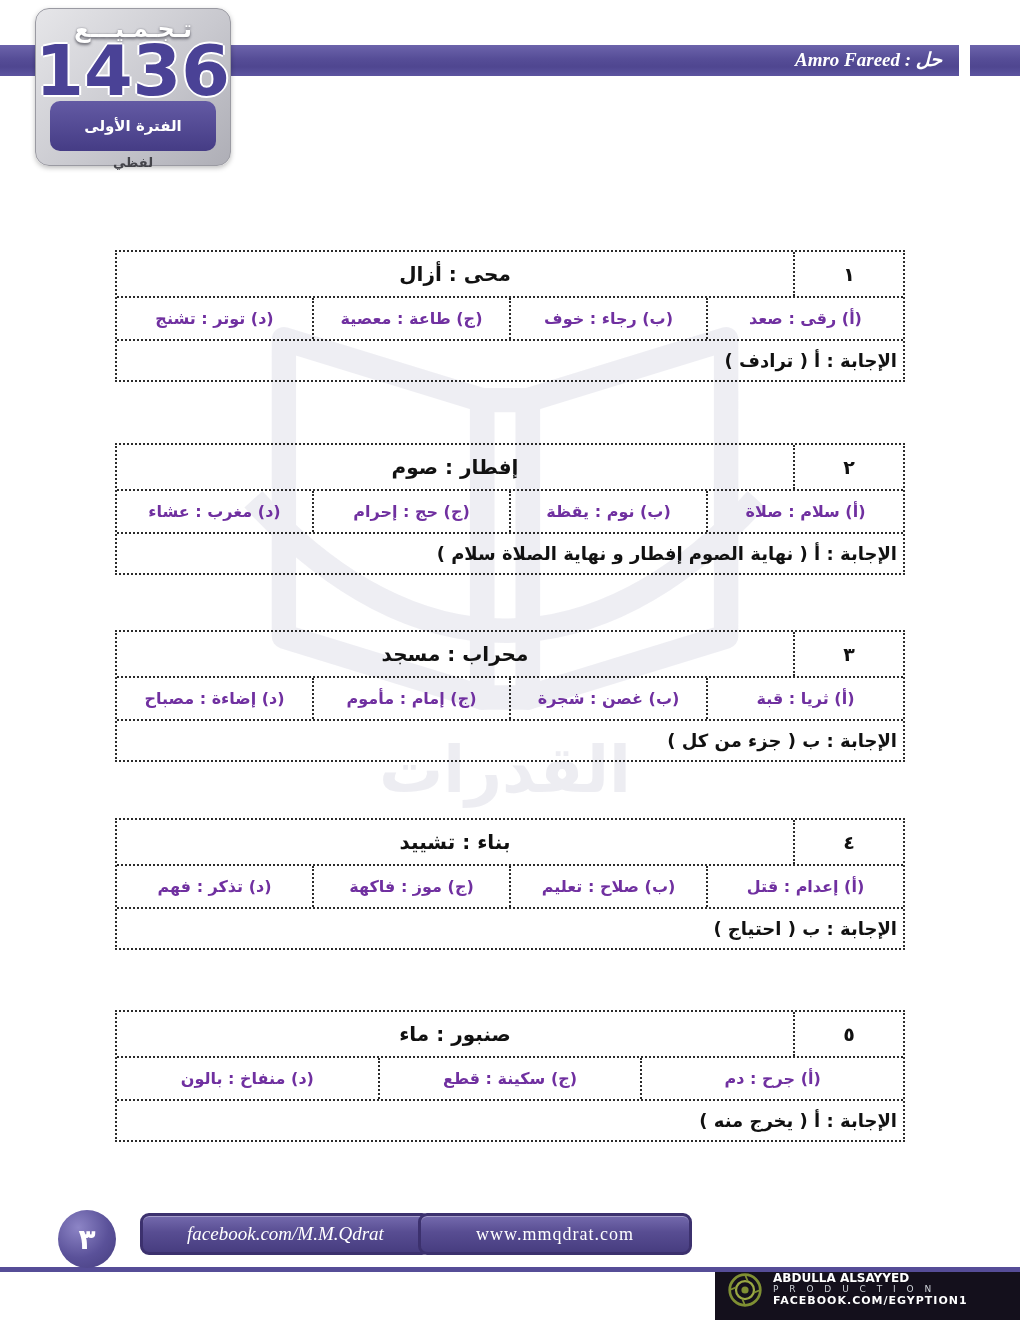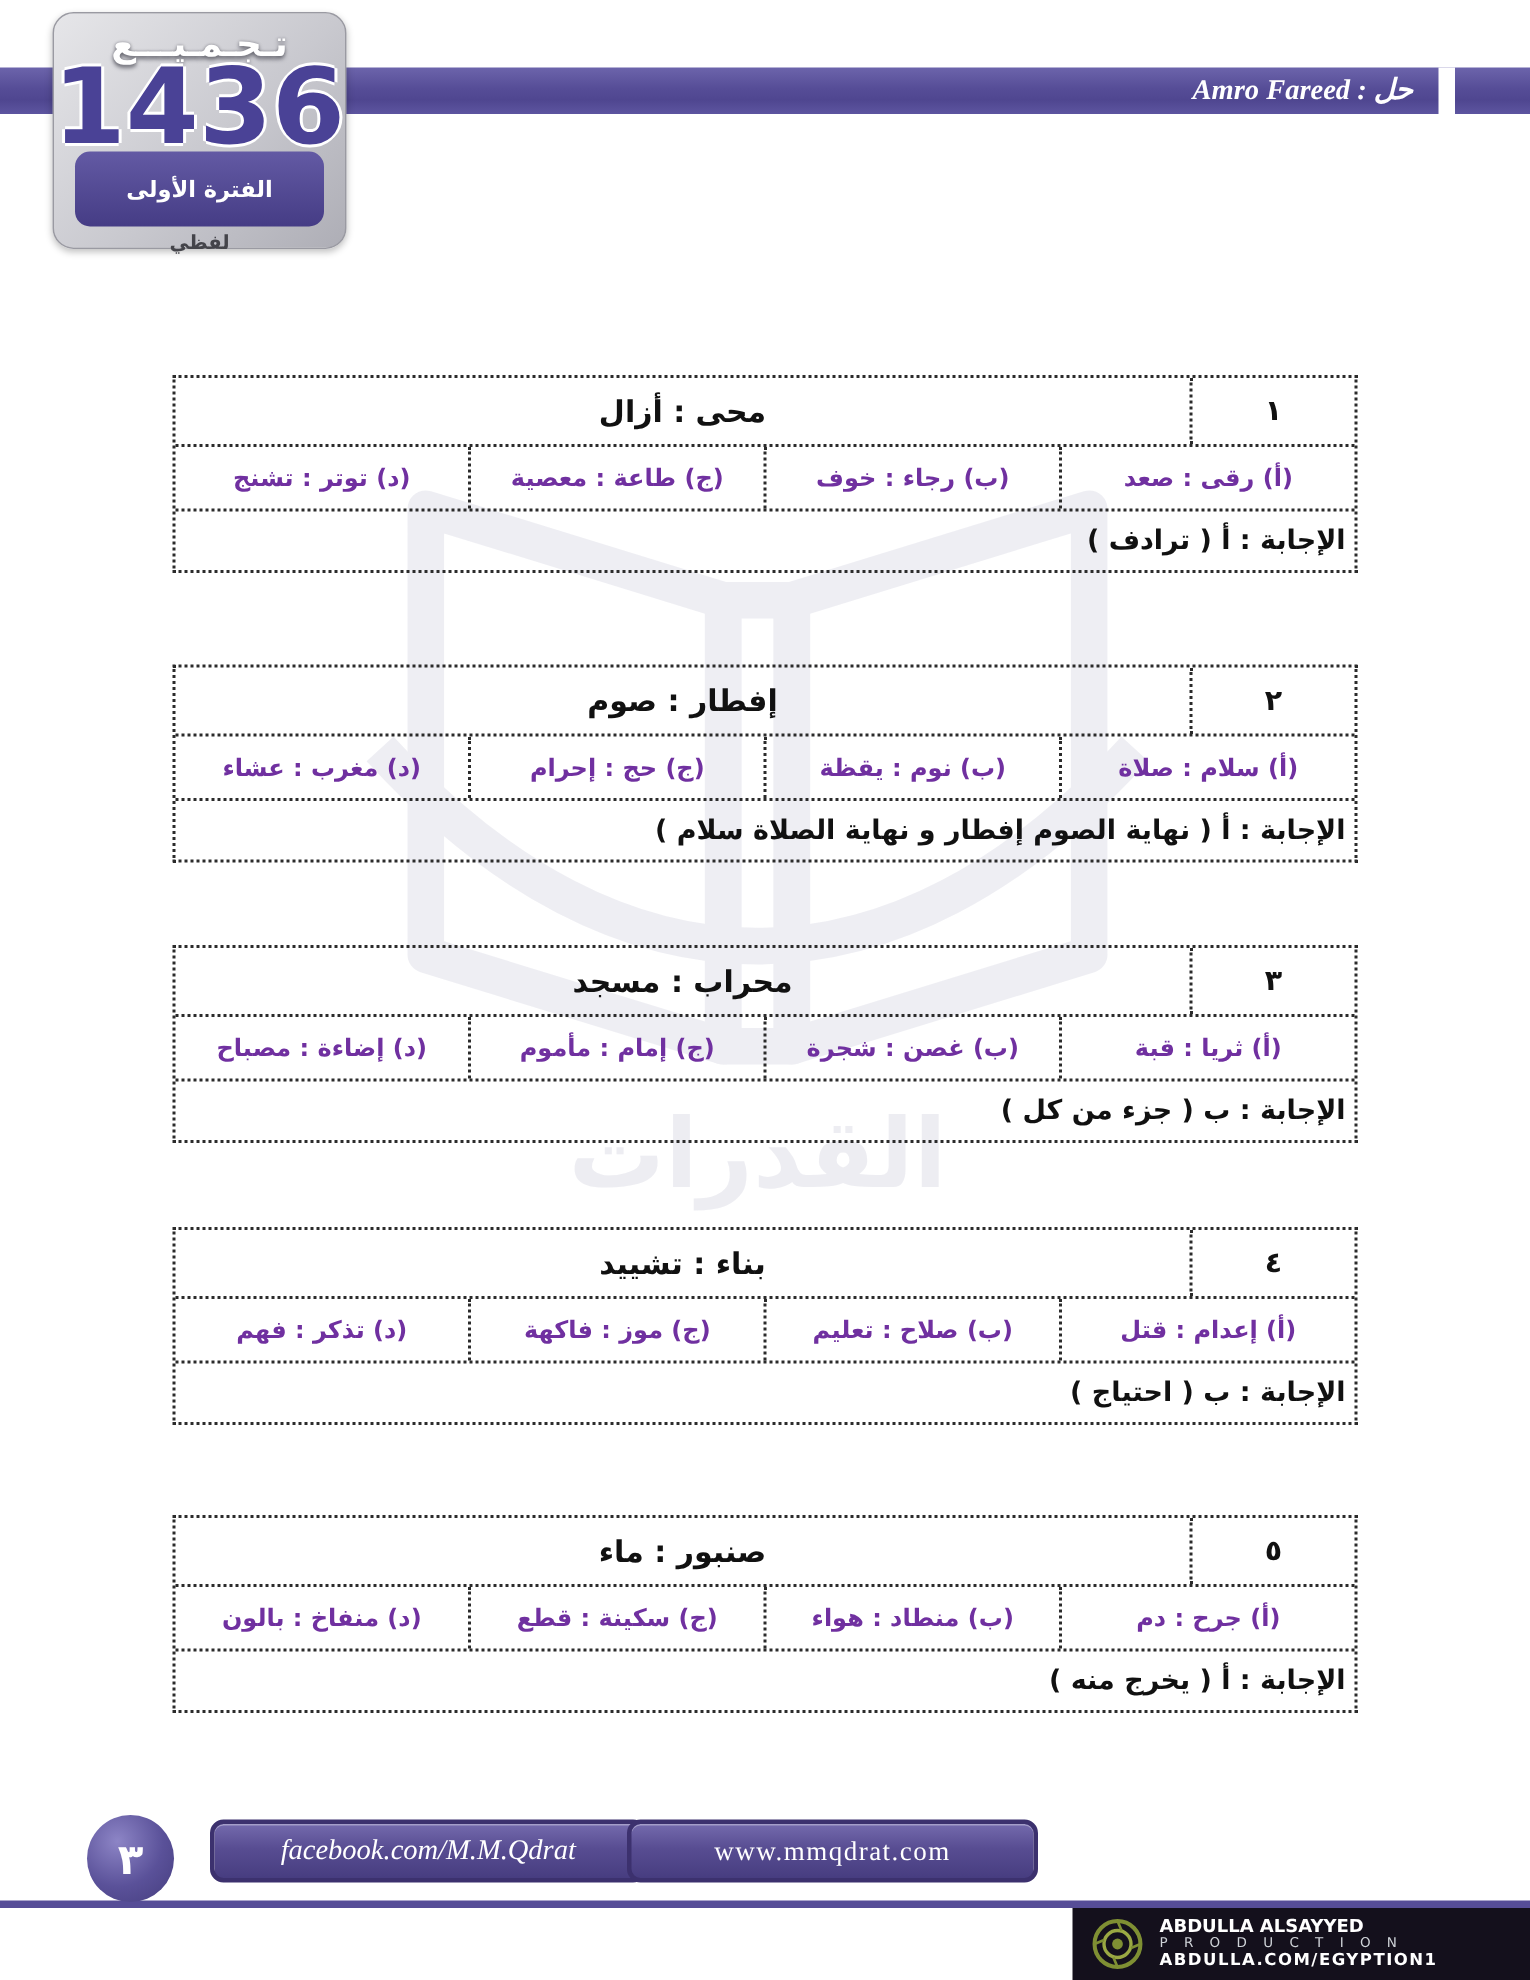--- a/index.html
+++ b/index.html
@@ -118,21 +118,21 @@
   .web-btn { left:418px; width:274px;
     font-family:"Liberation Serif", serif; font-size:18px; letter-spacing:1px; }
 
   .bottom-rule {
     position:absolute; left:0; top:1267px; width:1020px; height:5px;
     background:#564d97; z-index:1;
   }
   .production {
     position:absolute; left:715px; top:1272px; width:305px; height:48px;
     background:#14101c;
-    display:flex; align-items:center; gap:10px; padding-left:12px;
+    display:flex; gap:10px; padding-left:12px;
     z-index:2;
   }
   .production .p-logo { width:36px; height:36px; flex:0 0 auto; }
   .production .p-text { direction:ltr; text-align:left; line-height:1.1; }
   .production .p-name { color:#ffffff; font-weight:bold; font-size:12px; }
   .production .p-role { color:#cfd3d8; font-size:9px; letter-spacing:4px; }
   .production .p-fb   { color:#ffffff; font-weight:bold; font-size:11px; letter-spacing:1px; }
 </style>
 </head>
 <body>
@@ -225,21 +225,20 @@
   </div>
 </div>
 
 <div class="qtable t5">
   <div class="trow thead">
     <div class="cell numcell">٥</div>
     <div class="cell promptcell">صنبور : ماء</div>
   </div>
   <div class="trow topts">
     <div class="cell optcell">(أ) جرح : دم</div>
-    <div class="cell optcell">(ب) منطاد : هواء</div>
     <div class="cell optcell">(ج) سكينة : قطع</div>
     <div class="cell optcell">(د) منفاخ : بالون</div>
   </div>
   <div class="trow tans">
     <div class="cell anscell">الإجابة : أ ( يخرج منه )</div>
   </div>
 </div>
 
 <div class="page-circle">٣</div>
 
@@ -251,15 +250,15 @@
 <div class="production">
   <svg class="p-logo" viewBox="0 0 40 40">
     <circle cx="20" cy="20" r="17" fill="none" stroke="#7f8f33" stroke-width="3"></circle>
     <circle cx="20" cy="20" r="10" fill="none" stroke="#9aa843" stroke-width="2.5"></circle>
     <circle cx="20" cy="20" r="4" fill="#7f8f33"></circle>
     <path d="M20 3 L23 10 M37 20 L30 23 M20 37 L17 30 M3 20 L10 17" stroke="#7f8f33" stroke-width="2" fill="none"></path>
   </svg>
   <div class="p-text">
     <div class="p-name">ABDULLA ALSAYYED</div>
     <div class="p-role">P R O D U C T I O N</div>
-    <div class="p-fb">ABDULLA.COM/EGYPTION1</div>
+    <div class="p-fb">FACEBOOK.COM/EGYPTION1</div>
   </div>
 </div>
 
 </body></html>

